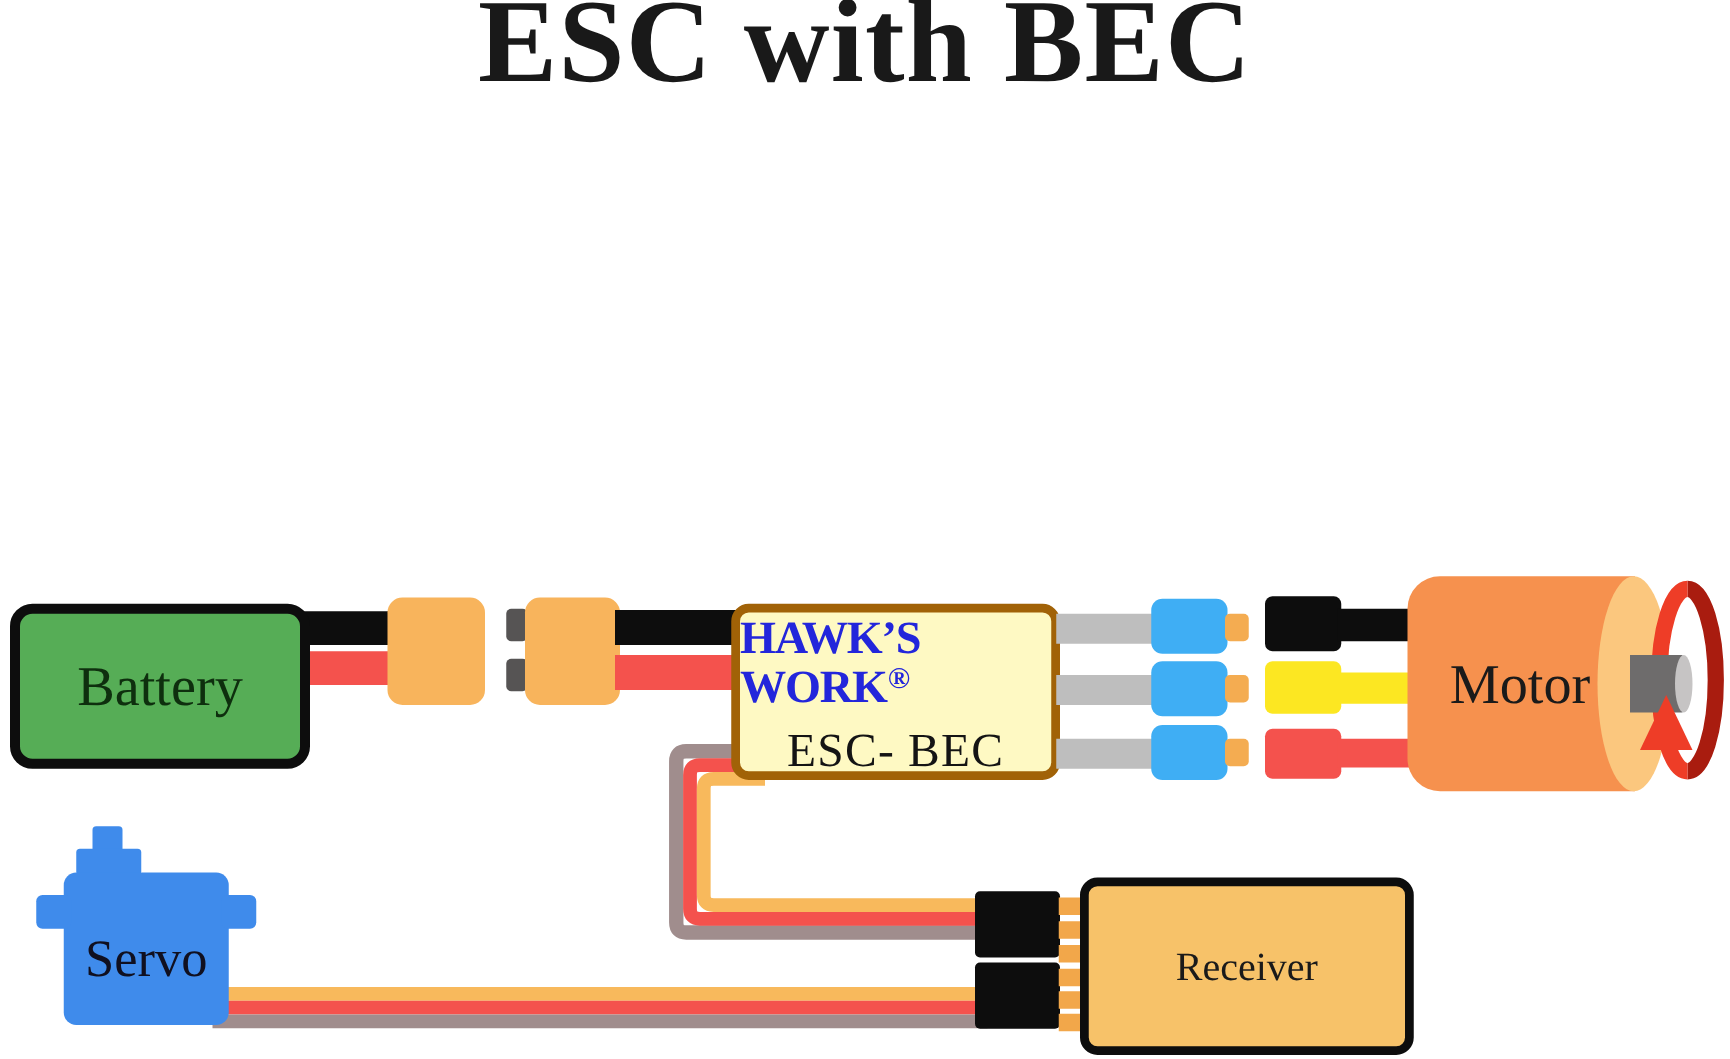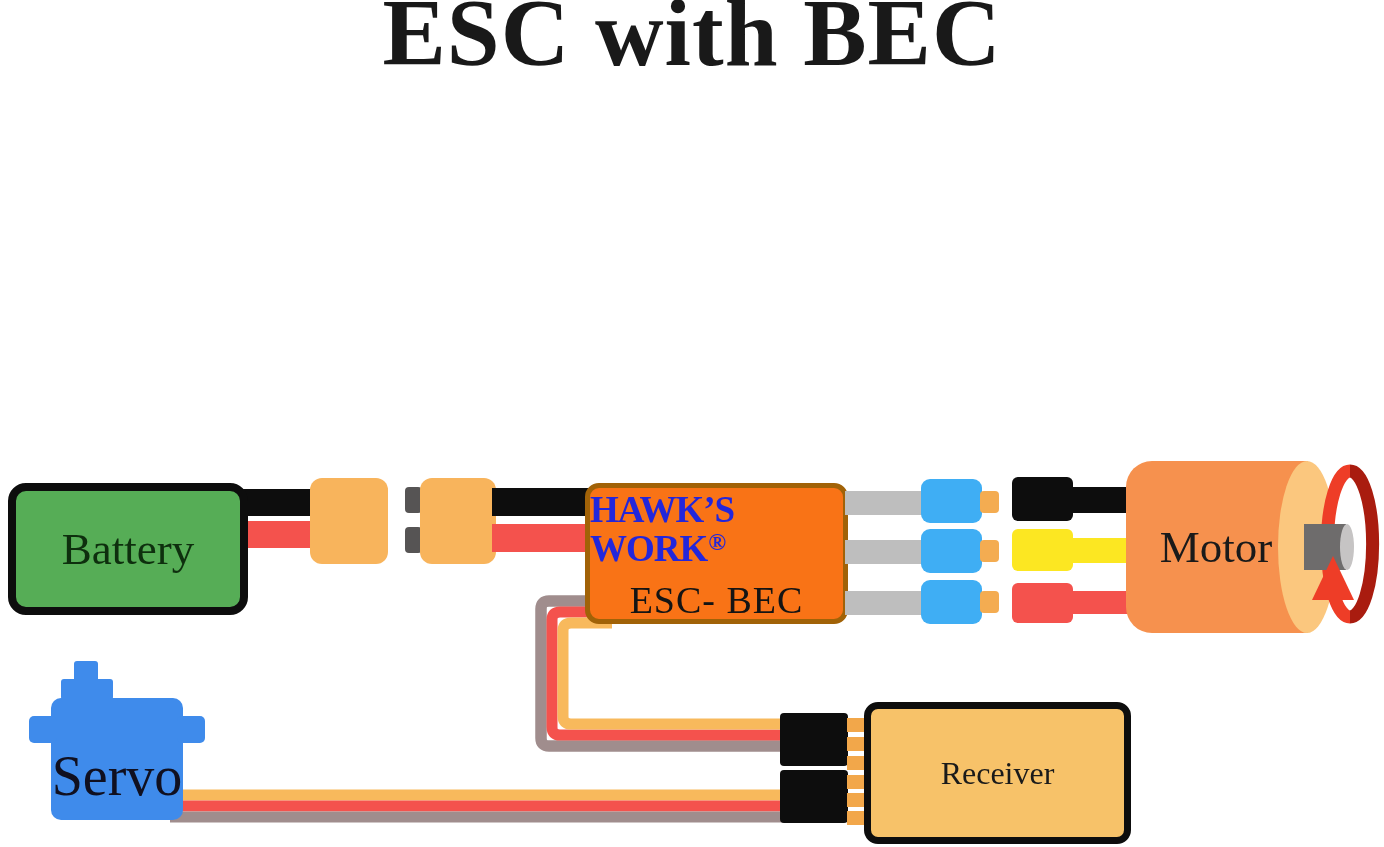--- a/index.html
+++ b/index.html
@@ -45,22 +45,22 @@
   #xt60-male{left:420px;top:478px;width:76px;height:86px;border-radius:12px;background:var(--connector-orange,#f8b45c);}
   #esc-wire-black{left:492px;top:488px;width:102px;height:28px;background:var(--wire-black,#0d0d0d);}
   #esc-wire-red{left:492px;top:524px;width:102px;height:28px;background:var(--wire-red,#f4524d);}
 
   
   #cables{left:0;top:0;width:1384px;height:847px;}
 
   
   #esc-box{
     left:585px;top:483px;width:263px;height:141px;box-sizing:border-box;
-    background:#f97316;border:5px solid #a16207;border-radius:14px;
-    display:flex;flex-direction:column;align-items:center;justify-content:flex-end;
+    background:#fef9c3;border:7px solid #a16207;border-radius:14px;
+    display:flex;flex-direction:column;align-items:center;justify-content:flex-start;
   }
   #esc-brand{
     font-size:37px;font-weight:bold;letter-spacing:-1px;
     color:var(--brand-blue,#2326db);line-height:1;margin-top:2px;
   }
   #esc-brand sup{font-size:24px;letter-spacing:0;position:relative;top:2px;left:1px;}
   #esc-model{font-size:38px;color:#141414;line-height:1;margin-top:14px;letter-spacing:1px;}
 
   
   .motor-wire-gray{left:845px;width:82px;height:24px;background:var(--wire-gray,#bebebe);}
@@ -97,21 +97,21 @@
   }
 
   
   .servo-part{background:var(--servo-blue,#3f8beb);}
   #servo-knob{left:74px;top:661px;width:24px;height:21px;border-radius:3px;}
   #servo-step{left:61px;top:679px;width:52px;height:21px;border-radius:3px;}
   #servo-body{left:51px;top:698px;width:132px;height:122px;border-radius:10px;}
   #servo-ear-left{left:29px;top:716px;width:28px;height:27px;border-radius:5px;}
   #servo-ear-right{left:177px;top:716px;width:28px;height:27px;border-radius:5px;}
   #servo-label-wrap{left:51px;top:744px;width:132px;}
-  #servo-label-wrap .label{font-size:56px;color:#101020;display:block;}
+  #servo-label-wrap .label{font-size:42px;color:#101020;display:block;}
 
   
   .rx-plug{left:780px;width:68px;height:53px;border-radius:4px;background:var(--wire-black,#0d0d0d);}
   #rx-plug-1{top:713px;}
   #rx-plug-2{top:770px;}
   .rx-pin{left:847px;width:18px;height:14px;background:var(--rx-pin-gold,#f2a74a);}
   #rx-pin-1{top:718px;}
   #rx-pin-2{top:737px;}
   #rx-pin-3{top:756px;}
   #rx-pin-4{top:775px;}

